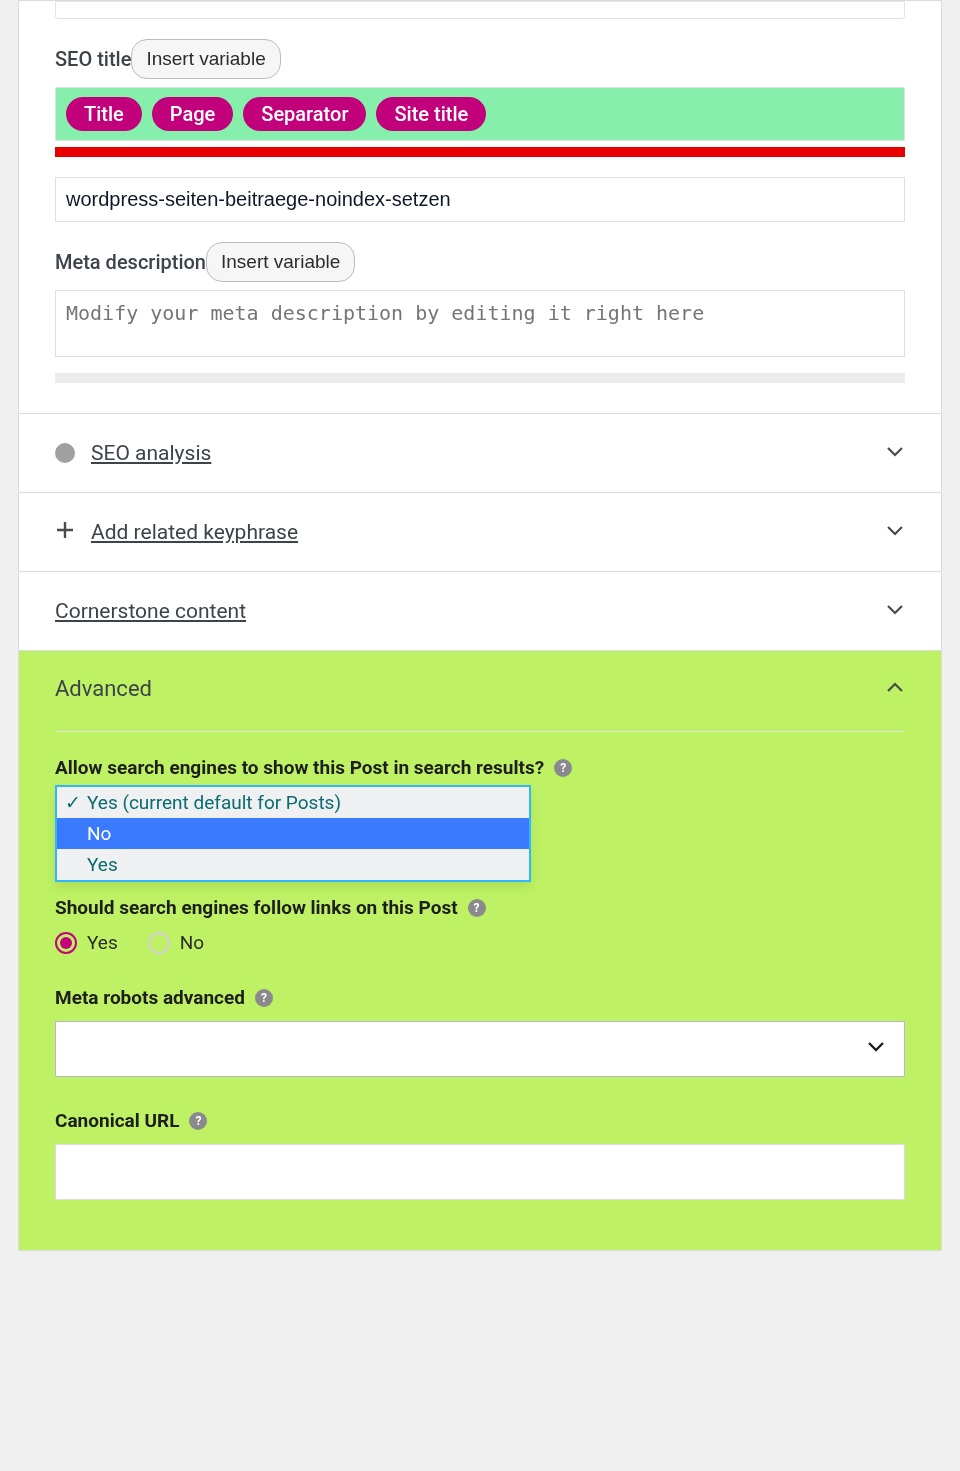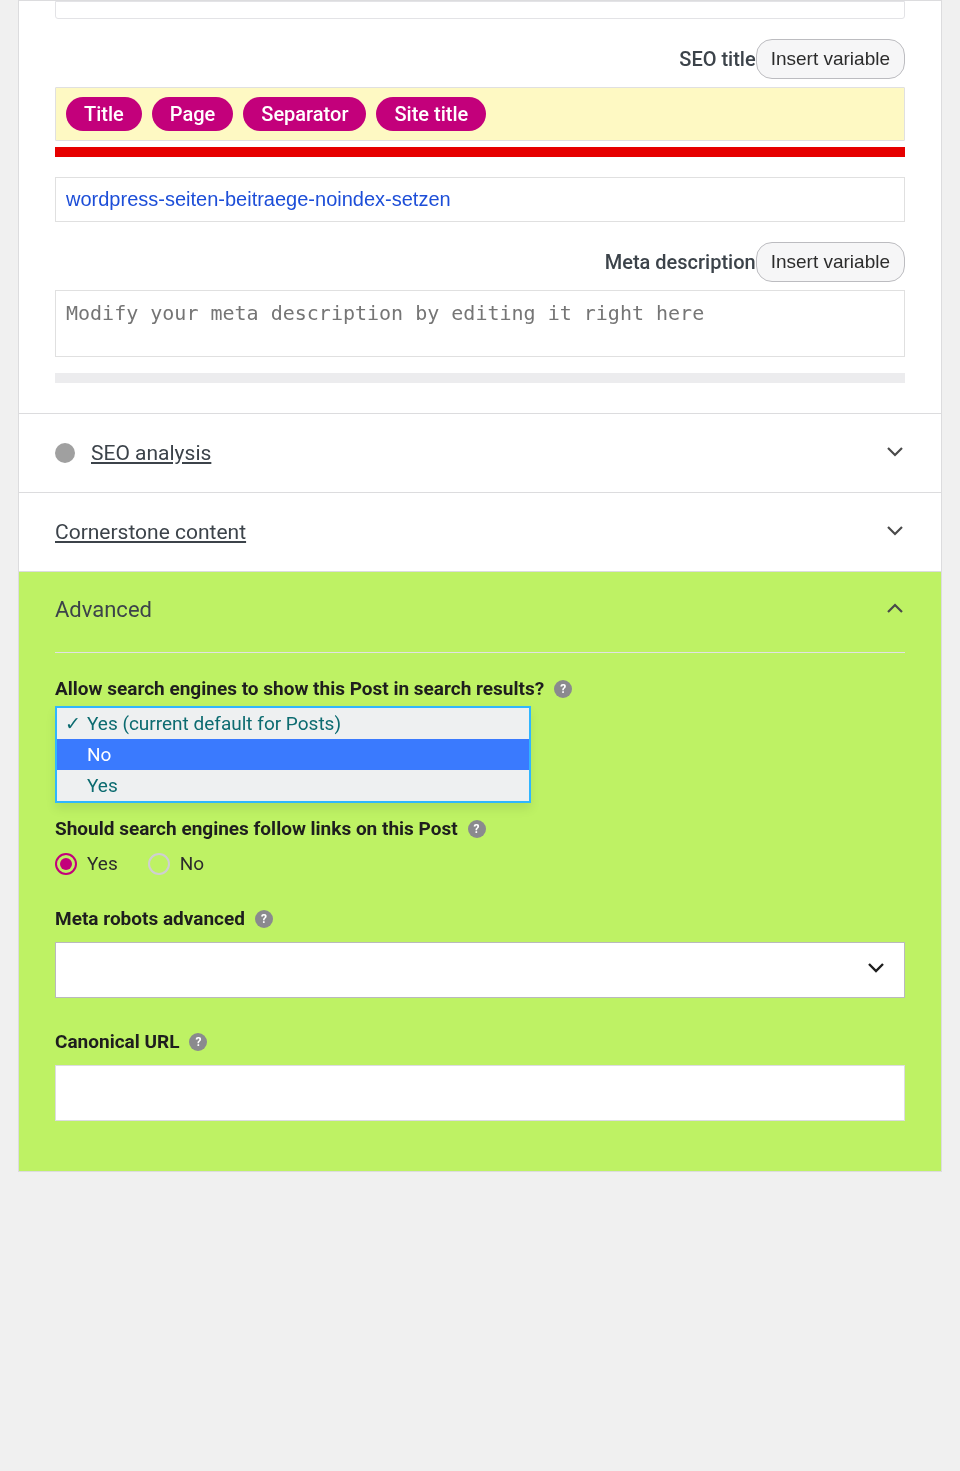--- a/index.html
+++ b/index.html
@@ -17,21 +17,21 @@
     background: #fff;
     border: 1px solid #dcdcde;
   }
   .panel-body {
     padding: 0 36px 30px 36px;
   }
   .form-row { margin-top: 20px; }
   .row-head {
     display: flex;
     align-items: center;
-    justify-content: flex-end;
+    justify-content: flex-start;
     margin-bottom: 8px;
   }
   .label {
     font-size: 20px;
     font-weight: 500;
     color: #3c434a;
   }
   .sub-label {
     font-size: 19px;
     font-weight: 700;
@@ -48,41 +48,41 @@
     padding: 8px 14px;
     border-radius: 16px;
     cursor: pointer;
   }
   .pill-input {
     border: 1px solid #e0e0e0;
     border-radius: 1px;
     padding: 9px 10px;
     display: flex;
     gap: 10px;
-    background: #fef9c3;
+    background: #86efac;
   }
   .pill {
     background: #c3007b;
     color: #fff;
     border-radius: 22px;
     padding: 5px 18px;
     font-size: 20px;
     font-weight: 500;
   }
   .progress-red {
     height: 10px;
     background: #e60000;
     margin-top: 6px;
   }
   .text-input {
     width: 100%;
     border: 1px solid #e0e0e0;
     padding: 10px 10px;
     font-size: 20px;
-    color: #1d4ed8;
+    color: #0f172a;
     outline: none;
     background:#fff;
   }
   .textarea {
     width: 100%;
     border: 1px solid #e0e0e0;
     padding: 10px 10px;
     font-size: 20px;
     color: #7a7a7a;
     height: 67px;
@@ -233,20 +233,35 @@
         <span class="dot-gray"></span>
         <span>SEO analysis</span>
       </div>
       <span class="chev">
         <svg width="20" height="20" viewBox="0 0 20 20" fill="none">
             <path d="M3 6l7 7 7-7" stroke="#4a4a4a" stroke-width="2.2"></path>
           </svg>
       </span>
     </div>
 
+    <div class="acc-row">
+      <div class="title">
+        <span>
+          <svg width="20" height="20" viewBox="0 0 20 20">
+              <path d="M10 2v16M2 10h16" stroke="#4a4a4a" stroke-width="2.4"></path>
+            </svg>
+        </span>
+        <span>Add related keyphrase</span>
+      </div>
+      <span class="chev">
+        <svg width="20" height="20" viewBox="0 0 20 20" fill="none">
+            <path d="M3 6l7 7 7-7" stroke="#4a4a4a" stroke-width="2.2"></path>
+          </svg>
+      </span>
+    </div>
 
     <div class="acc-row">
       <div class="title">
         <span>Cornerstone content</span>
       </div>
       <span class="chev">
         <svg width="20" height="20" viewBox="0 0 20 20" fill="none">
             <path d="M3 6l7 7 7-7" stroke="#4a4a4a" stroke-width="2.2"></path>
           </svg>
       </span>

